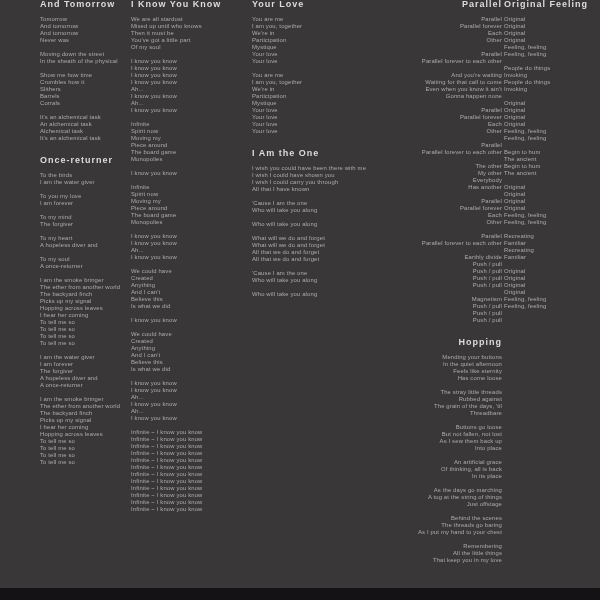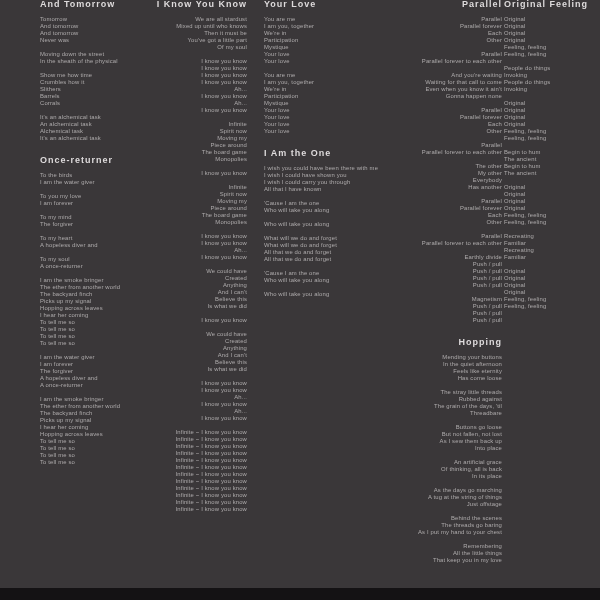--- a/index.html
+++ b/index.html
@@ -13,22 +13,22 @@
     height: 600px;
     background: #3a3739;
     overflow: hidden;
     font-family: "Liberation Sans", sans-serif;
   }
   .col {
     position: absolute;
     top: 0;
   }
   .col-1 { left: 40px;  width: 92px; }
-  .col-2 { left: 131px; width: 116px; text-align: right; }
-  .col-3 { left: 264px; width: 113px; }
+  .col-2 { left: 131px; width: 116px; }
+  .col-3 { left: 252px; width: 113px; }
   .col-4 { left: 386px; width: 116px; text-align: right; }
   .col-5 { left: 504px; width: 110px; }
 
   .song-title {
     color: #dedbdc;
     font-size: 9px;
     line-height: 9px;
     font-weight: bold;
     letter-spacing: 1px;
     margin: 0 0 7px 0;

